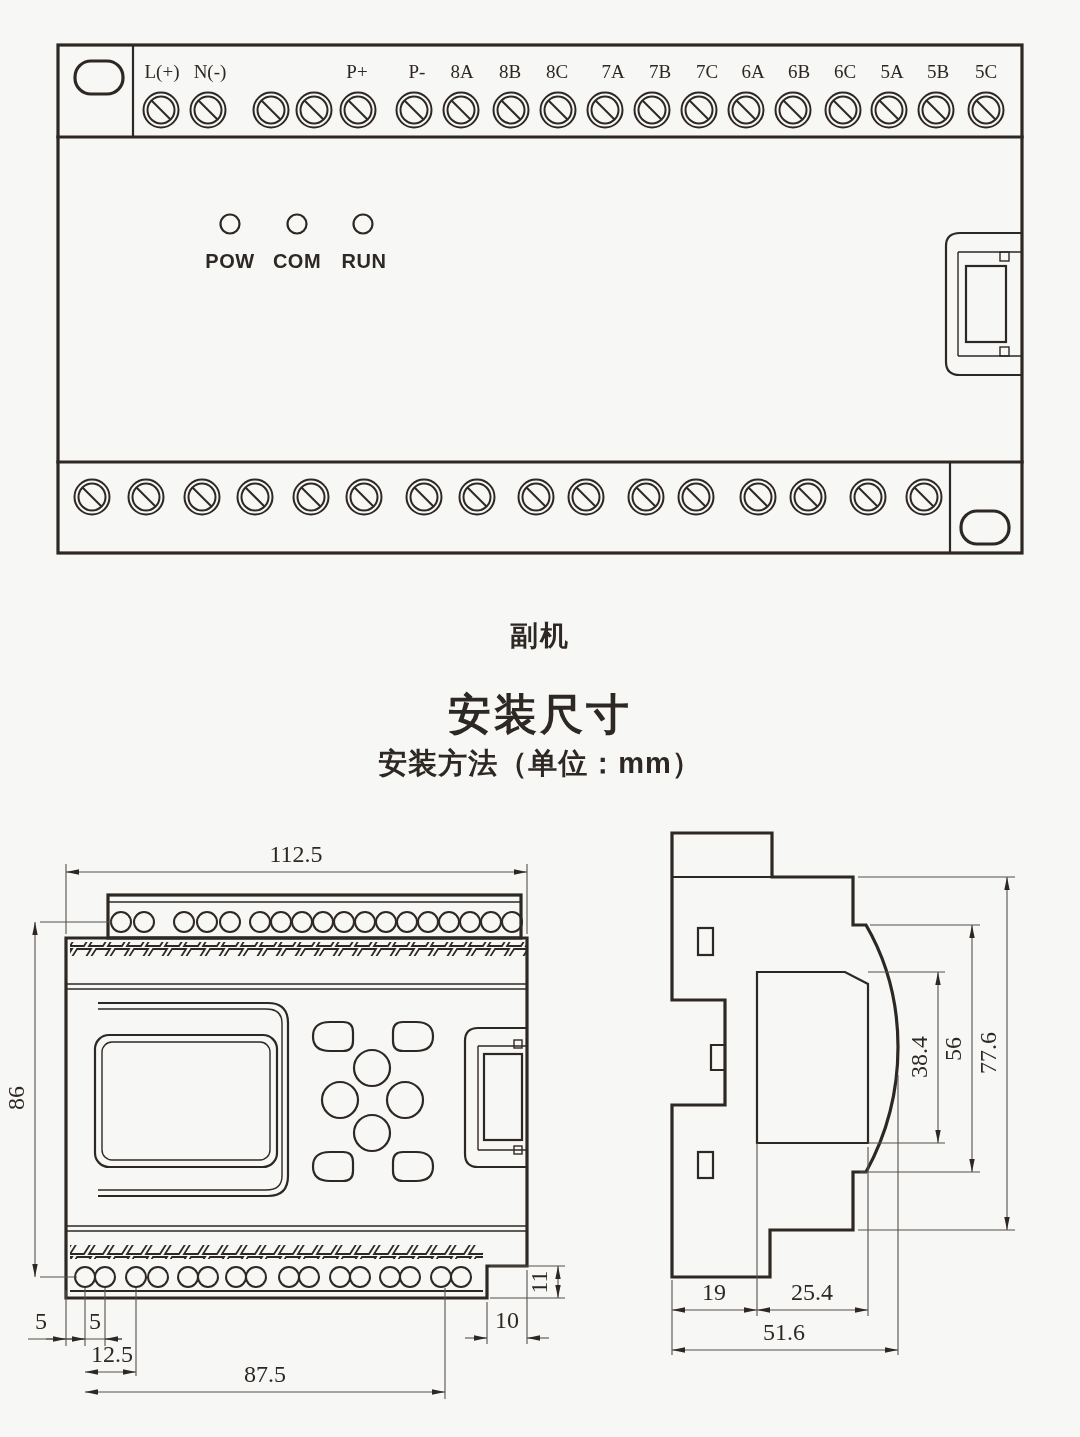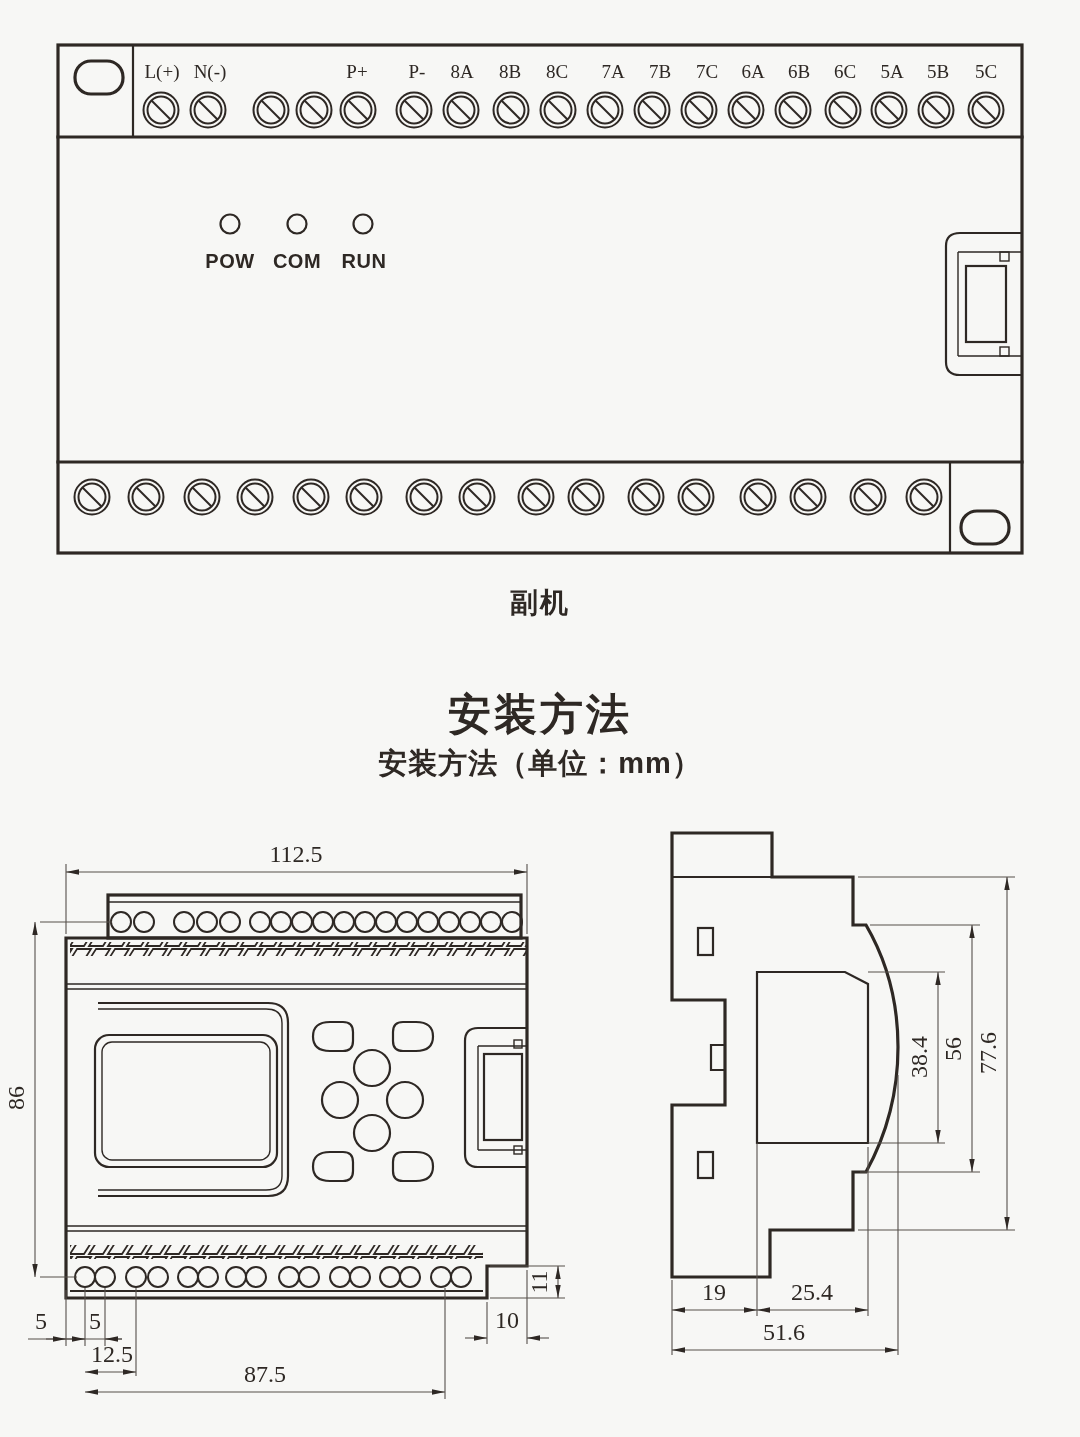--- a/index.html
+++ b/index.html
@@ -8,21 +8,21 @@
   svg{position:absolute;left:0;overflow:visible;}
   .thick{stroke:#2e2824;stroke-width:3.2;fill:none;stroke-linecap:square;}
   .med{stroke:#2e2824;stroke-width:2.2;fill:none;}
   .thin{stroke:#2e2824;stroke-width:1.4;fill:none;}
   .dim{stroke:#57504b;stroke-width:1.1;fill:none;}
   .scr{stroke:#2e2824;stroke-width:2;fill:none;}
   text{fill:#2e2824;}
   .tlabel{font:19px "Liberation Serif",serif;text-anchor:middle;}
   .led{font:bold 20px "Liberation Sans",sans-serif;text-anchor:middle;letter-spacing:.5px;}
   .dimtxt{font:24px "Liberation Serif",serif;text-anchor:middle;}
-  .caption{position:absolute;left:0;width:100%;text-align:center;top:584px;
+  .caption{position:absolute;left:0;width:100%;text-align:center;top:617px;
            font:bold 28px "Liberation Serif",serif;letter-spacing:2px;}
   .h1{position:absolute;left:0;width:100%;text-align:center;top:686px;
       font:bold 43px "Liberation Sans",sans-serif;letter-spacing:3px;}
   .h2{position:absolute;left:0;width:100%;text-align:center;top:744px;
       font:bold 29px "Liberation Sans",sans-serif;letter-spacing:1px;}
 </style>
 </head>
 <body>
 
 <div id="stage">
@@ -124,21 +124,21 @@
       <use href="#screw" x="646" y="497"></use>
         <use href="#screw" x="696" y="497"></use>
       <use href="#screw" x="758" y="497"></use>
         <use href="#screw" x="808" y="497"></use>
       <use href="#screw" x="868" y="497"></use>
         <use href="#screw" x="924" y="497"></use>
     </g>
   </svg>
 
   <div class="caption">副机</div>
-  <div class="h1">安装方法</div>
+  <div class="h1">安装尺寸</div>
   <div class="h2">安装方法（单位：mm）</div>
 
   <svg width="1080" height="657" viewBox="0 0 1080 657" style="top:780px">
 
     <g>
 
       <path class="thick" fill="#fcfcfc" d="M66,158 H527 V486 H487 V518 H66 Z"></path>
 
       <rect x="108" y="115" width="413" height="43" class="thick" fill="#fcfcfc"></rect>
       <line x1="108" y1="122" x2="521" y2="122" class="thin"></line>

